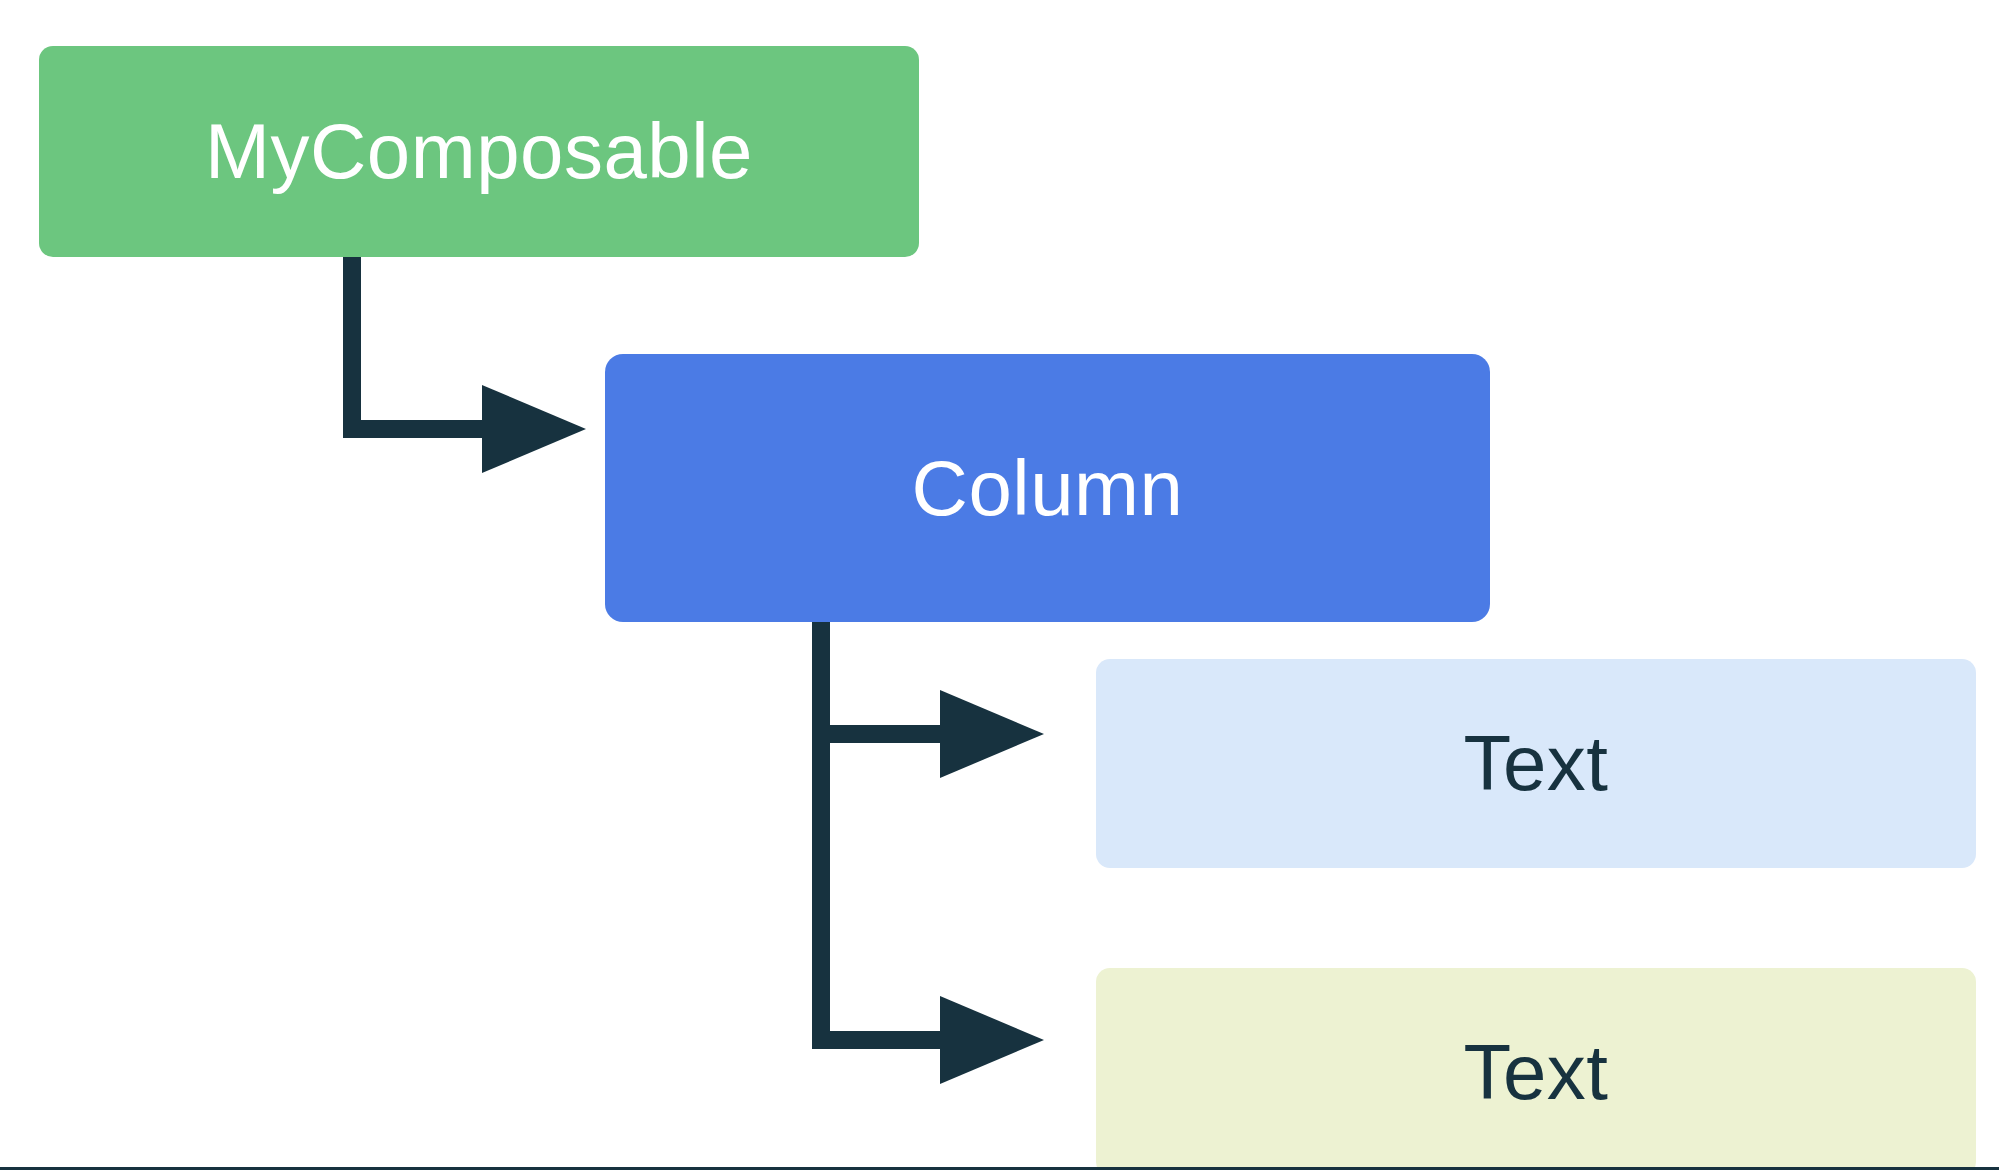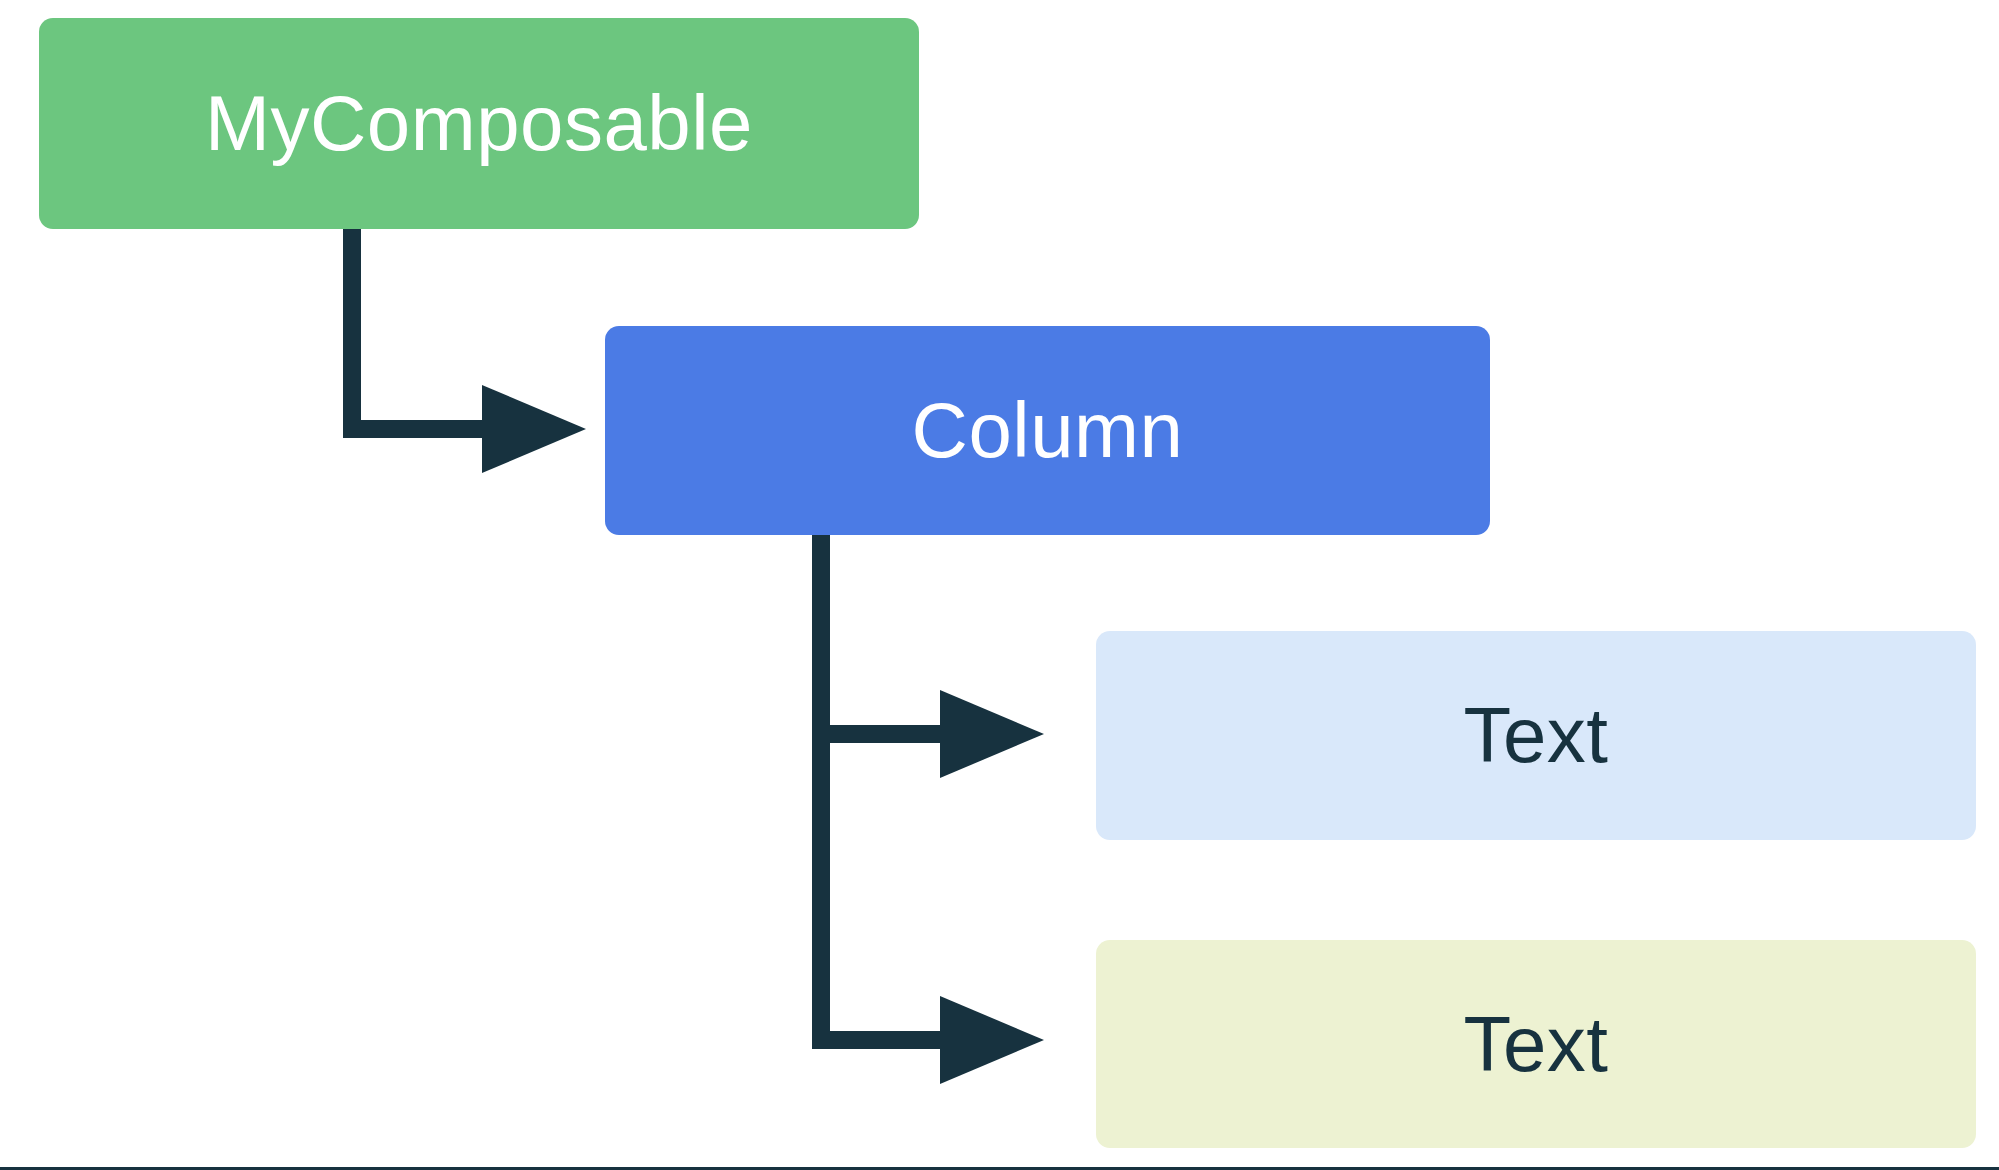--- a/index.html
+++ b/index.html
@@ -15,37 +15,39 @@
     background: var(--canvas-bg, #ffffff);
     overflow: hidden;
   }
   .node {
     position: absolute;
     display: flex;
     align-items: center;
     justify-content: center;
     border-radius: 14px;
     box-sizing: border-box;
+    margin-top: 28px;
   }
   .node .label {
     font-size: 78px;
     font-weight: 400;
     letter-spacing: 0.5px;
     white-space: nowrap;
   }
   .node-green {
     left: 39px; top: 18px;
     width: 880px; height: 211px;
     background: var(--node-green, #6CC67F);
   }
   .node-green .label { color: #ffffff; }
   .node-blue {
     left: 605px; top: 326px;
-    width: 885px; height: 209px;
+    width: 885px; height: 268px;
     background: var(--node-blue, #4B7BE5);
+    border-radius: 18px;
   }
   .node-blue .label { color: #ffffff; }
   .node-light-blue {
     left: 1096px; top: 631px;
     width: 880px; height: 209px;
     background: var(--node-light-blue, #D9E8FA);
   }
   .node-light-blue .label { color: var(--ink, #17323F); }
   .node-light-yellow {
     left: 1096px; top: 940px;

